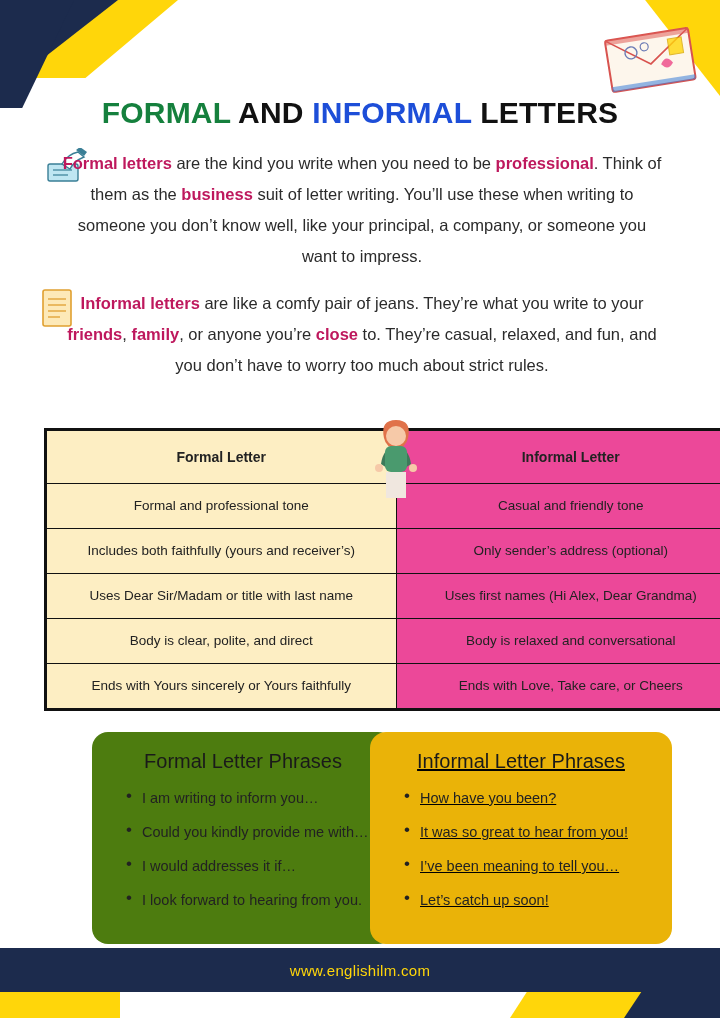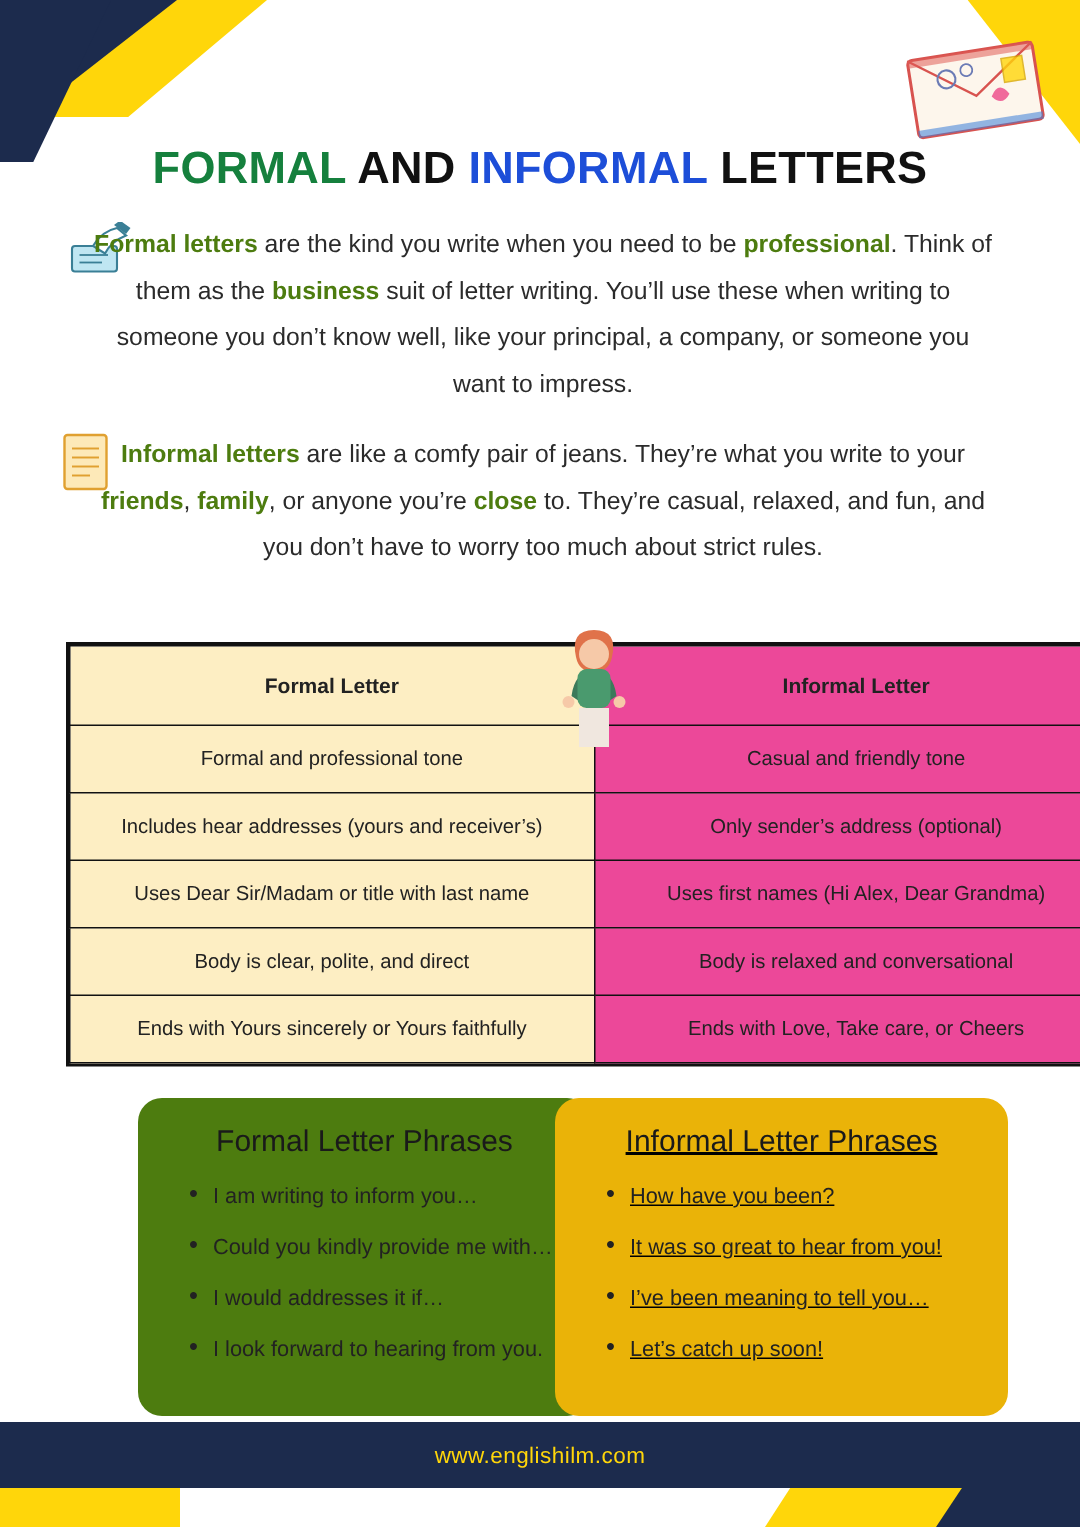--- a/index.html
+++ b/index.html
@@ -86,21 +86,21 @@
   }
   .title .formal { color: #15803d; }
   .title .informal { color: #1d4ed8; }
 
   
   .para {
     position: absolute;
     text-align: center;
     font-size: 16.5px; line-height: 31px; color: #2b2b2b;
   }
-  .para b { font-weight: bold; color: #4d7c0f; }
+  .para b { font-weight: bold; color: #be185d; }
   .p1 { top: 148px; left: 62px; width: 600px; }
   .p2 { top: 288px; left: 56px; width: 612px; }
 
   .icon-pen {
     position: absolute; top: 148px; left: 46px;
     width: 44px; height: 36px;
   }
   .icon-doc {
     position: absolute; top: 288px; left: 40px;
     width: 34px; height: 40px;
@@ -224,21 +224,21 @@
           <th class="col-formal">Formal Letter</th>
           <th class="col-informal">Informal Letter</th>
         </tr>
       </thead>
       <tbody>
         <tr>
           <td class="col-formal">Formal and professional tone</td>
           <td class="col-informal">Casual and friendly tone</td>
         </tr>
         <tr>
-          <td class="col-formal">Includes hear addresses (yours and receiver’s)</td>
+          <td class="col-formal">Includes both faithfully (yours and receiver’s)</td>
           <td class="col-informal">Only sender’s address (optional)</td>
         </tr>
         <tr>
           <td class="col-formal">Uses Dear Sir/Madam or title with last name</td>
           <td class="col-informal">Uses first names (Hi Alex, Dear Grandma)</td>
         </tr>
         <tr>
           <td class="col-formal">Body is clear, polite, and direct</td>
           <td class="col-informal">Body is relaxed and conversational</td>
         </tr>

